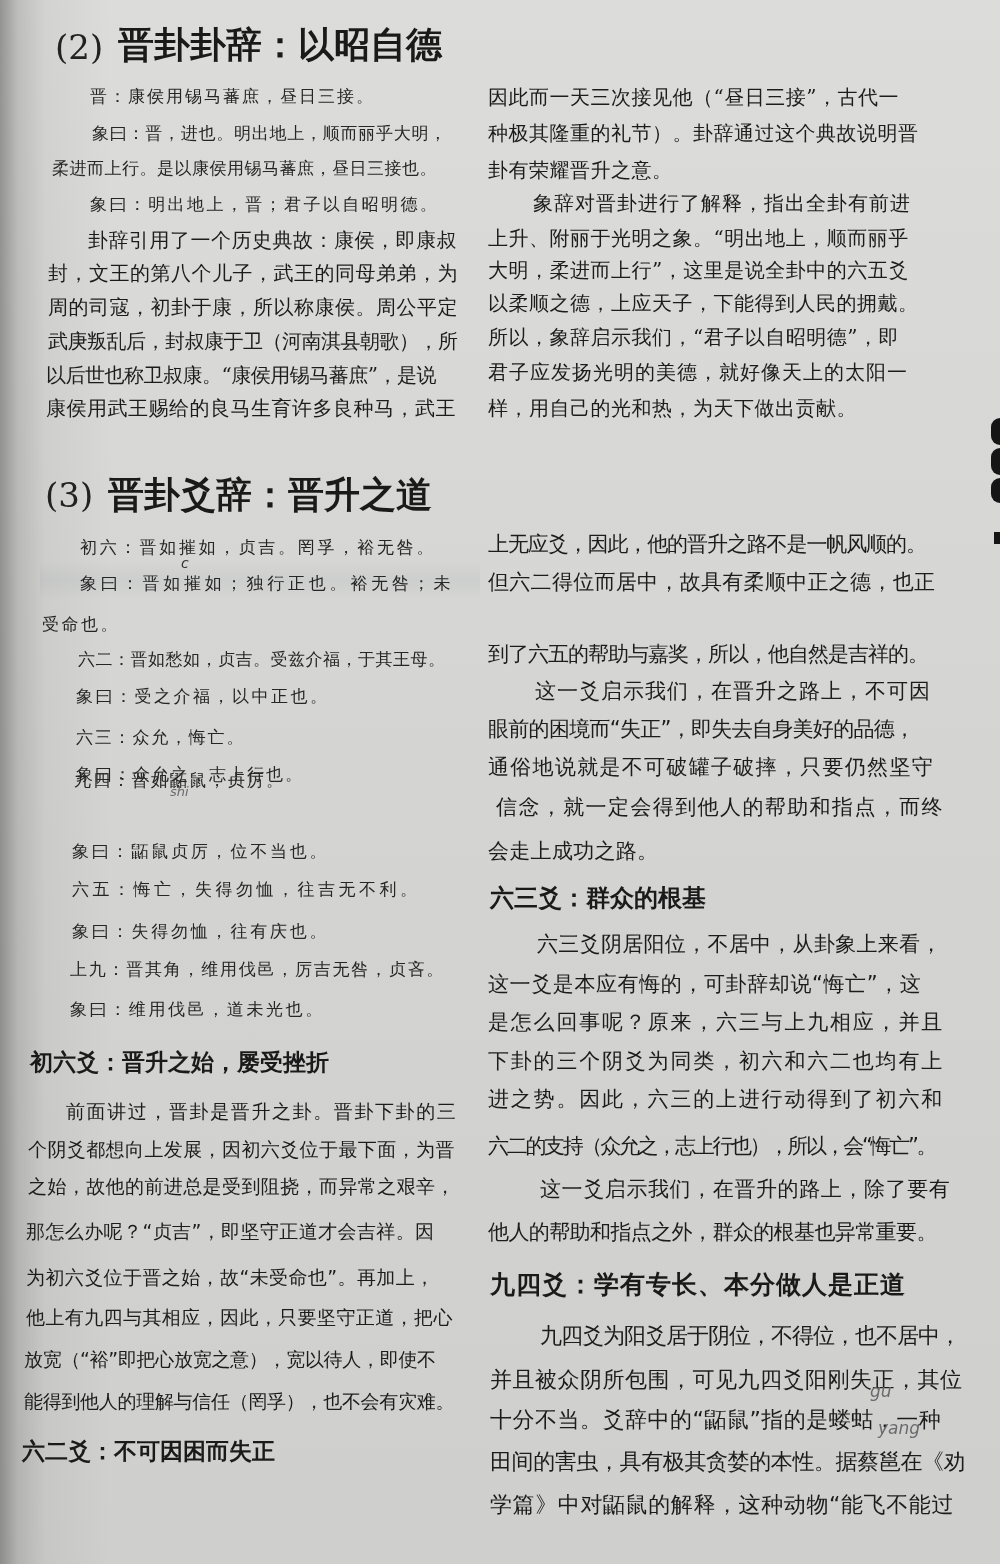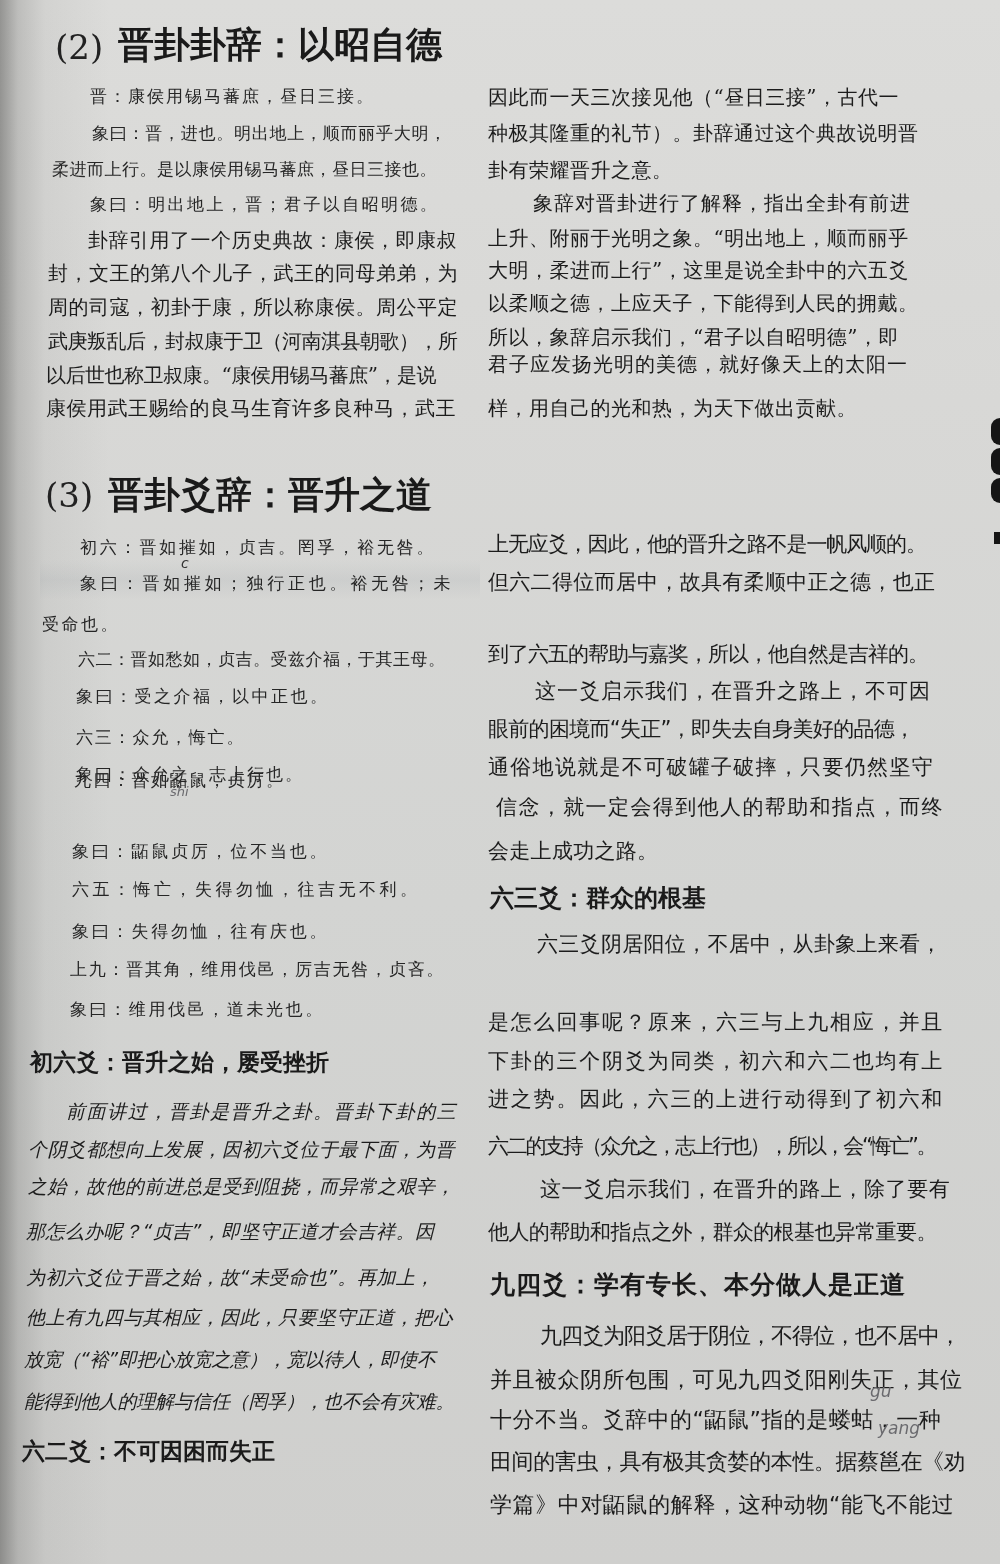--- a/index.html
+++ b/index.html
@@ -12,57 +12,57 @@
   }
   .shade {
     position: absolute; left: 40px; top: 560px; width: 440px; height: 40px;
     background: linear-gradient(to bottom, rgba(120,130,140,0) 0%, rgba(120,130,140,0.10) 50%, rgba(120,130,140,0) 100%);
   }
   .ln { position: absolute; white-space: nowrap; line-height: 1; color: #1c1c1c; }
   .num { font-family: "DejaVu Serif", serif; font-size: 34px; color: #222; }
   .h-main { font-family: "DejaVu Sans", sans-serif; font-size: 36px; font-weight: bold; color: #1a1a1a; letter-spacing: 0px; }
   .cls { font-family: "DejaVu Serif", serif; font-size: 17px; color: #262626; letter-spacing: 2.5px; }
   .bodyA { font-family: "DejaVu Serif", serif; font-size: 20px; letter-spacing: 0.5px; }
-  .bodyB { font-family: "DejaVu Sans", sans-serif; font-size: 19px; letter-spacing: 0.4px; font-style: italic; }
+  .bodyB { font-family: "DejaVu Sans", sans-serif; font-size: 19px; letter-spacing: 0.4px; }
   .bodyC { font-family: "DejaVu Sans", sans-serif; font-size: 21px; letter-spacing: 0.3px; }
   .bodyD { font-family: "DejaVu Sans", sans-serif; font-size: 22px; letter-spacing: 0px; }
   .h-sub { font-family: "DejaVu Sans", sans-serif; font-weight: bold; color: #1a1a1a; }
   .pencil { position: absolute; font-family: "DejaVu Sans", sans-serif; font-style: italic; color: #6a6a6e; line-height: 1; }
   .edge-mark { position: absolute; background: #151515; }
 </style>
 </head>
 <body>
 
 <div class="page">
   <div class="shade"></div>
 
   <div class="ln num" style="left:55px;top:30px;">(2)</div>
   <div class="ln h-main" style="left:118px;top:27px;">晋卦卦辞：以昭自德</div>
 
   <div class="ln cls" style="left:90px;top:88px;letter-spacing:2px;">晋：康侯用锡马蕃庶，昼日三接。</div>
   <div class="ln cls" style="left:92px;top:125px;letter-spacing:0.75px;">象曰：晋，进也。明出地上，顺而丽乎大明，</div>
-  <div class="ln cls" style="left:52px;top:161px;letter-spacing:0.5px;">柔进而上行。是以康侯用锡马蕃庶，昼日三接也。</div>
+  <div class="ln cls" style="left:52px;top:161px;letter-spacing:0.5px;font-family:Liberation Mono, monospace;">柔进而上行。是以康侯用锡马蕃庶，昼日三接也。</div>
   <div class="ln cls" style="left:90px;top:196px;letter-spacing:2.4px;">象曰：明出地上，晋；君子以自昭明德。</div>
 
   <div class="ln bodyA" style="left:88px;top:230px;">卦辞引用了一个历史典故：康侯，即康叔</div>
   <div class="ln bodyA" style="left:48px;top:263px;">封，文王的第八个儿子，武王的同母弟弟，为</div>
   <div class="ln bodyA" style="left:48px;top:297px;">周的司寇，初卦于康，所以称康侯。周公平定</div>
   <div class="ln bodyA" style="left:48px;top:331px;letter-spacing:-0.5px;">武庚叛乱后，封叔康于卫（河南淇县朝歌），所</div>
   <div class="ln bodyA" style="left:46px;top:365px;letter-spacing:-0.5px;">以后世也称卫叔康。“康侯用锡马蕃庶”，是说</div>
   <div class="ln bodyA" style="left:46px;top:398px;">康侯用武王赐给的良马生育许多良种马，武王</div>
 
   <div class="ln bodyA" style="left:488px;top:87px;">因此而一天三次接见他（“昼日三接”，古代一</div>
   <div class="ln bodyA" style="left:488px;top:123px;">种极其隆重的礼节）。卦辞通过这个典故说明晋</div>
   <div class="ln bodyA" style="left:488px;top:160px;">卦有荣耀晋升之意。</div>
   <div class="ln bodyA" style="left:533px;top:193px;letter-spacing:1px;">象辞对晋卦进行了解释，指出全卦有前进</div>
   <div class="ln bodyA" style="left:488px;top:228px;">上升、附丽于光明之象。“明出地上，顺而丽乎</div>
   <div class="ln bodyA" style="left:488px;top:260px;">大明，柔进而上行”，这里是说全卦中的六五爻</div>
   <div class="ln bodyA" style="left:488px;top:293px;">以柔顺之德，上应天子，下能得到人民的拥戴。</div>
   <div class="ln bodyA" style="left:488px;top:327px;">所以，象辞启示我们，“君子以自昭明德”，即</div>
-  <div class="ln bodyA" style="left:488px;top:354px;letter-spacing:1px;">君子应发扬光明的美德，就好像天上的太阳一</div>
+  <div class="ln bodyA" style="left:488px;top:362px;letter-spacing:1px;">君子应发扬光明的美德，就好像天上的太阳一</div>
   <div class="ln bodyA" style="left:488px;top:398px;">样，用自己的光和热，为天下做出贡献。</div>
 
   <div class="ln num" style="left:45px;top:478px;">(3)</div>
   <div class="ln h-main" style="left:108px;top:477px;text-align:center;">晋卦爻辞：晋升之道</div>
 
   <div class="ln cls" style="left:80px;top:539px;letter-spacing:2.8px;">初六：晋如摧如，贞吉。罔孚，裕无咎。</div>
   <div class="ln cls" style="left:80px;top:575px;letter-spacing:3.8px;">象曰：晋如摧如；独行正也。裕无咎；未</div>
   <div class="ln cls" style="left:42px;top:616px;">受命也。</div>
   <div class="ln cls" style="left:78px;top:651px;letter-spacing:0.5px;">六二：晋如愁如，贞吉。受兹介福，于其王母。</div>
   <div class="ln cls" style="left:76px;top:688px;">象曰：受之介福，以中正也。</div>
@@ -90,20 +90,21 @@
   <div class="ln bodyC" style="left:488px;top:572px;">但六二得位而居中，故具有柔顺中正之德，也正</div>
   <div class="ln bodyC" style="left:488px;top:644px;letter-spacing:-1px;">到了六五的帮助与嘉奖，所以，他自然是吉祥的。</div>
   <div class="ln bodyC" style="left:535px;top:681px;letter-spacing:1px;">这一爻启示我们，在晋升之路上，不可因</div>
   <div class="ln bodyC" style="left:488px;top:719px;letter-spacing:-0.7px;">眼前的困境而“失正”，即失去自身美好的品德，</div>
   <div class="ln bodyC" style="left:488px;top:757px;letter-spacing:1.3px;">通俗地说就是不可破罐子破摔，只要仍然坚守</div>
   <div class="ln bodyC" style="left:488px;top:797px;letter-spacing:1.4px;margin-left:8px;">信念，就一定会得到他人的帮助和指点，而终</div>
   <div class="ln bodyC" style="left:488px;top:841px;text-align:center;">会走上成功之路。</div>
 
   <div class="ln h-sub" style="left:490px;top:886px;font-size:24px;">六三爻：群众的根基</div>
   <div class="ln bodyC" style="left:537px;top:934px;">六三爻阴居阳位，不居中，从卦象上来看，</div>
+  <div class="ln bodyC" style="left:488px;top:974px;letter-spacing:0.6px;">这一爻是本应有悔的，可卦辞却说“悔亡”，这</div>
   <div class="ln bodyC" style="left:488px;top:1012px;letter-spacing:1.8px;">是怎么回事呢？原来，六三与上九相应，并且</div>
   <div class="ln bodyC" style="left:488px;top:1051px;letter-spacing:1.8px;">下卦的三个阴爻为同类，初六和六二也均有上</div>
   <div class="ln bodyC" style="left:488px;top:1089px;letter-spacing:1.8px;">进之势。因此，六三的上进行动得到了初六和</div>
   <div class="ln bodyC" style="left:488px;top:1136px;letter-spacing:-2.3px;">六二的支持（众允之，志上行也），所以，会“悔亡”。</div>
   <div class="ln bodyC" style="left:540px;top:1179px;letter-spacing:0.6px;">这一爻启示我们，在晋升的路上，除了要有</div>
   <div class="ln bodyC" style="left:488px;top:1222px;letter-spacing:-0.6px;">他人的帮助和指点之外，群众的根基也异常重要。</div>
 
   <div class="ln h-sub" style="left:490px;top:1272px;font-size:25px;letter-spacing:1px;">九四爻：学有专长、本分做人是正道</div>
   <div class="ln bodyD" style="left:540px;top:1325px;letter-spacing:-1px;">九四爻为阳爻居于阴位，不得位，也不居中，</div>
   <div class="ln bodyD" style="left:490px;top:1369px;letter-spacing:0.5px;">并且被众阴所包围，可见九四爻阳刚失正，其位</div>

